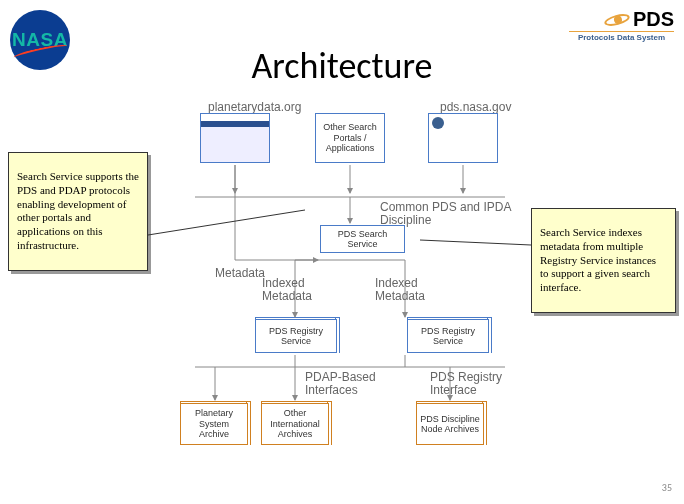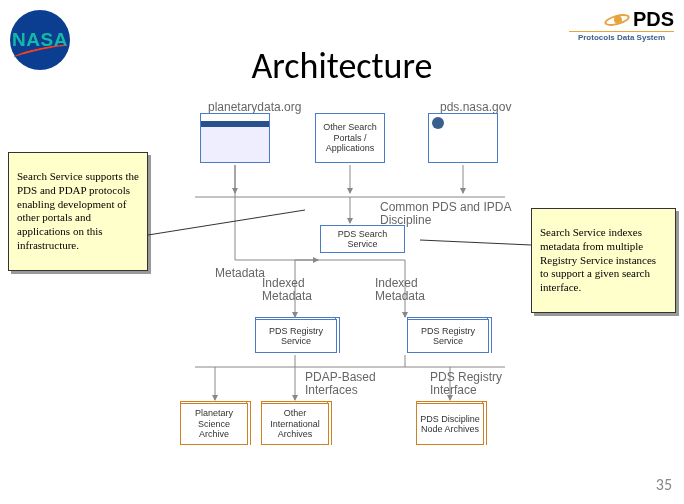--- a/index.html
+++ b/index.html
@@ -79,21 +79,21 @@
     font-family: Garamond, "Times New Roman", serif;
     font-size: 11px;
     line-height: 1.25;
     box-shadow: 3px 3px 0 #999;
   }
   .callout-left { top: 152px; left: 8px; width: 140px; }
   .callout-right { top: 208px; right: 8px; width: 145px; }
   .page-num {
     position: absolute;
     bottom: 10px; right: 12px;
-    font-size: 16px; color: #888;
+    font-size: 10px; color: #888;
     font-family: Calibri, Arial, sans-serif;
   }
   .diagram {
     position: absolute;
     top: 105px; left: 150px;
     width: 400px; height: 370px;
   }
   .dbox {
     position: absolute;
     border: 1px solid #4a7bc8;
@@ -238,21 +238,21 @@
 Metadata</div>
 
   <div class="dbox stacked" style="top:214px; left:105px; width:82px; height:34px">PDS Registry Service</div>
   <div class="dbox stacked" style="top:214px; left:257px; width:82px; height:34px">PDS Registry Service</div>
 
   <div class="lbl" style="top:266px; left:120px; white-space:pre;margin-left:35px;">PDAP-Based
 Interfaces</div>
   <div class="lbl" style="top:266px; left:280px; white-space:pre;">PDS Registry
 Interface</div>
 
-  <div class="obox stacked" style="top:298px; left:30px; width:68px; height:42px">Planetary Science Archive</div>
+  <div class="obox stacked" style="top:298px; left:30px; width:68px; height:42px">Planetary System Archive</div>
   <div class="obox stacked" style="top:298px; left:111px; width:68px; height:42px">Other International Archives</div>
   <div class="obox stacked" style="top:298px; left:266px; width:68px; height:42px">PDS Discipline Node Archives</div>
 </div>
 
 <svg width="684" height="504" style="position:absolute;top:0;left:0;pointer-events:none">
   <g stroke="#333" stroke-width="1" fill="none">
     <line x1="148" y1="235" x2="305" y2="210"></line>
     <line x1="531" y1="245" x2="420" y2="240"></line>
   </g>
 </svg>

